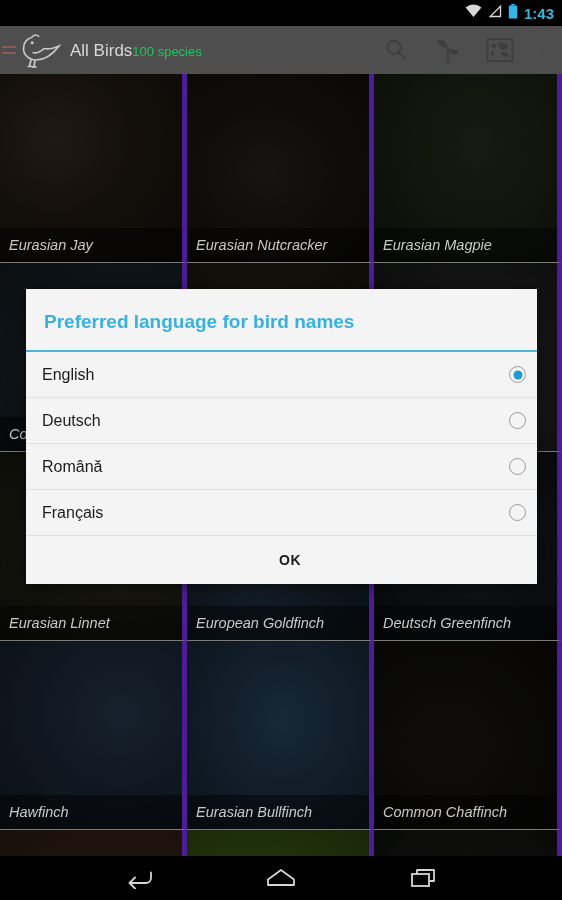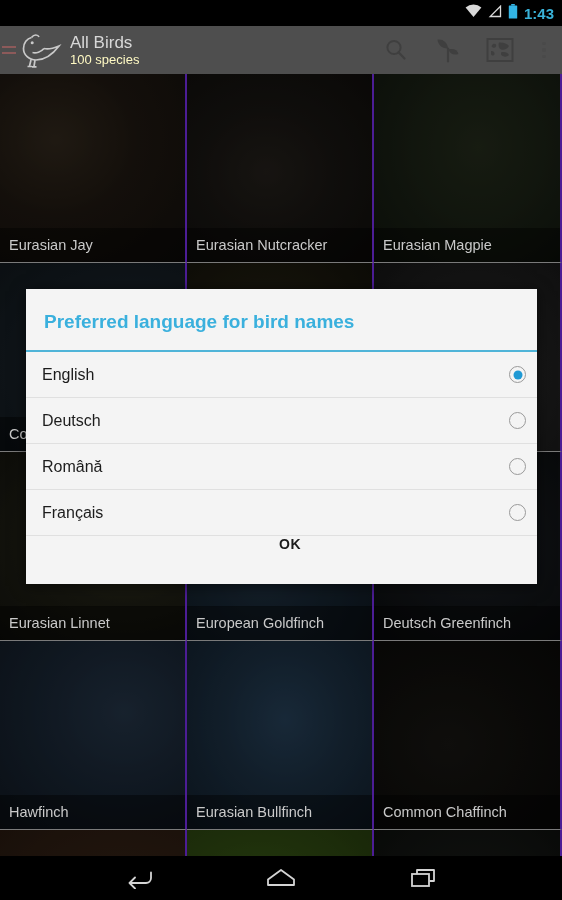--- a/index.html
+++ b/index.html
@@ -19,38 +19,38 @@
 
   
   .appbar {
     position:absolute; top:26px; left:0; width:562px; height:48px;
     background:#4e4e4e; display:flex; align-items:center; z-index:30;
   }
   .hamburger { width:16px; height:48px; display:flex; flex-direction:column;
       justify-content:center; gap:4px; padding-left:2px; }
   .hamburger i { display:block; width:14px; height:2px; background:#8d5a5a; }
   .logo { width:52px; height:48px; display:flex; align-items:center; justify-content:center; }
-  .titles { display:flex; flex-direction:column; justify-content:center; margin-left:2px; }
+  .titles { display:flex; flex-direction:row; justify-content:center; margin-left:2px;align-items:flex-end; }
   .title-main { color:#d8d8d8; font-size:17px; line-height:19px; }
-  .title-sub  { color:#fef9c3; font-size:13px; line-height:16px; }
+  .title-sub  { color:#22c55e; font-size:13px; line-height:16px; }
   .spacer { flex:1; }
   .actions { display:flex; align-items:center; height:48px; }
   .action { width:52px; height:48px; display:flex; align-items:center; justify-content:center; }
   .action.overflow { width:36px; }
   .dots { display:flex; flex-direction:column; gap:3px; }
   .dots i { width:3.5px; height:3.5px; background:#4a4a4a; border-radius:50%; display:block; }
 
   
   .grid {
     position:absolute; top:74px; left:0; width:562px; height:782px;
     display:grid; grid-template-columns:187px 187px 188px;
     grid-auto-rows:189px; gap:0; background:#6d6d6d; z-index:10;
   }
-  .cell { position:relative; overflow:hidden; border-right:2px solid #4c1d95;
-          border-bottom:1px solid #7a7a7a; }
+  .cell { position:relative; overflow:hidden; border-right:5px solid #4c1d95;
+          border-bottom:1px solid #7a7a7a;font-style:italic; }
   .cell .photo { position:absolute; inset:0; }
   .cell .scrim { position:absolute; inset:0; background:rgba(0,0,0,0.45); }
   .cell .caption {
     position:absolute; left:0; right:0; bottom:0; height:34px;
     background:rgba(0,0,0,0.42);
     display:flex; align-items:center; padding-left:9px;
     color:#c9c9c9; font-size:14.5px; white-space:nowrap;
   }
 
   
@@ -70,21 +70,21 @@
     padding:0 11px 0 16px; border-bottom:1px solid #e0e0e0;
   }
   .dlg-row .lbl { flex:1; font-size:16px; color:#1c1c1c; }
   .radio { width:17px; height:17px; border-radius:50%; border:1.6px solid #9a9a9a;
            position:relative; background:transparent; }
   .radio.on { border-color:#9a9a9a; }
   .radio.on::after {
     content:""; position:absolute; left:50%; top:50%; width:9px; height:9px;
     transform:translate(-50%,-50%); border-radius:50%; background:#1f99d4;
   }
-  .dlg-actions { height:48px; display:flex; justify-content:center;padding-left:17px; }
+  .dlg-actions { height:48px; display:flex; align-items:center; justify-content:center;padding-left:17px; }
   .dlg-actions .ok { font-size:14px; font-weight:bold; color:#1b1b1b; letter-spacing:0.4px; }
 
   
   .navbar {
     position:absolute; left:0; bottom:0; width:562px; height:44px;
     background:#000; display:flex; align-items:center; justify-content:center;
     gap:86px; z-index:60;
   }
   .navbtn { width:56px; height:44px; display:flex; align-items:center; justify-content:center; }
 </style>

